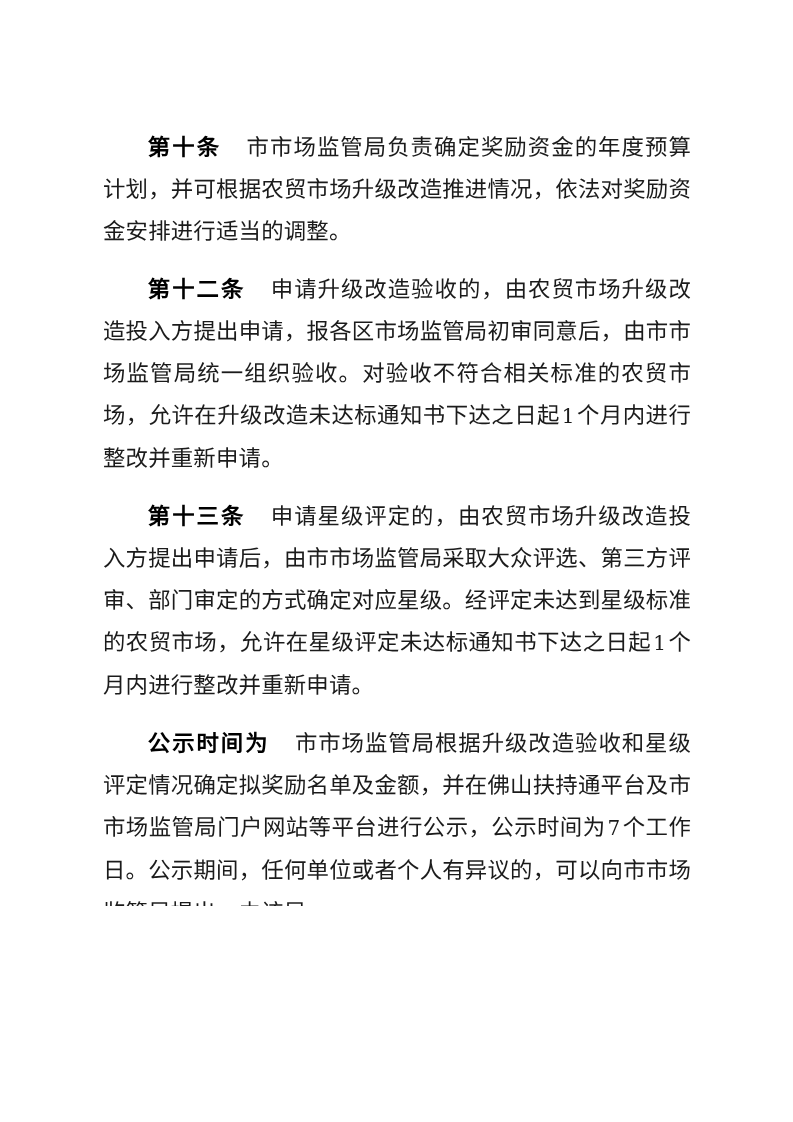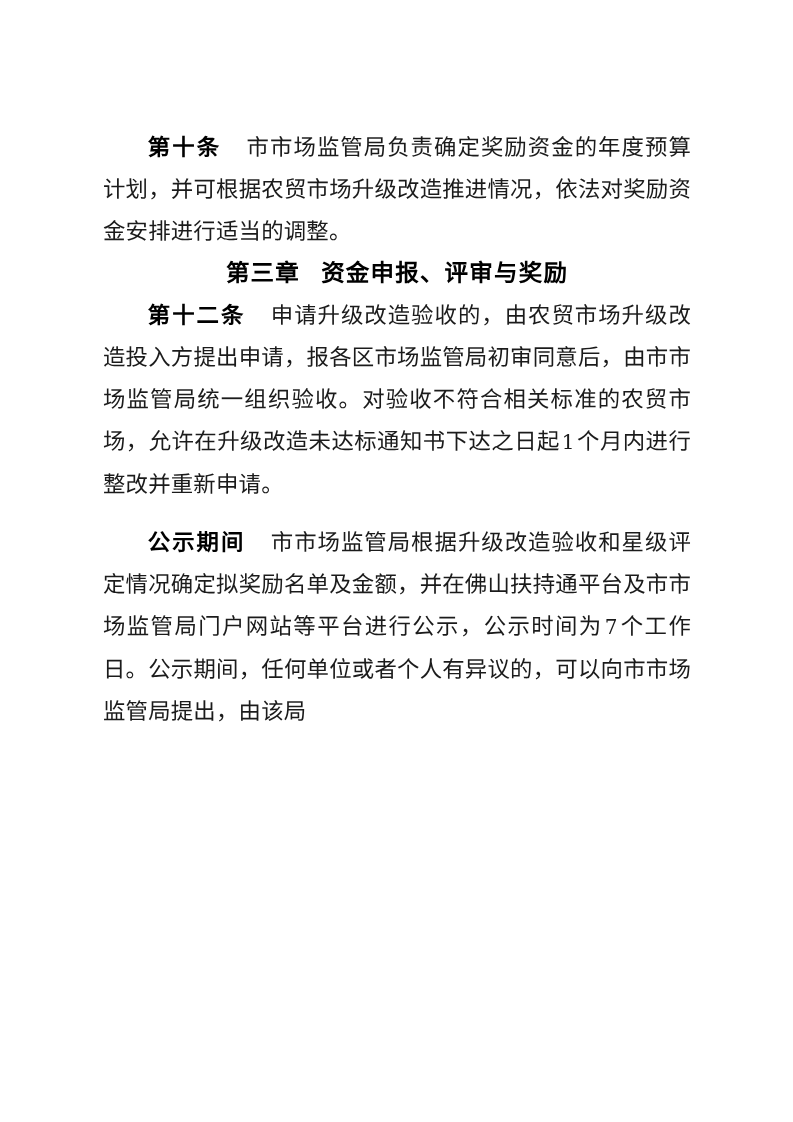--- a/index.html
+++ b/index.html
@@ -95,25 +95,25 @@
 </style>
 </head>
 <body>
 
 <div class="page">
 
   <div class="content">
 
     <p class="para"><span class="art-label">第十条</span><span class="art-gap"></span><span>市市场监管局负责确定奖励资金的年度预算计划，并可根据农贸市场升级改造推进情况，依法对奖励资金安排进行适当的调整。</span></p>
 
-    <p class="chapter"><span>第三章</span><span class="sep"></span><span>资金申报、评审与奖励</span></p>
 
 
     <p class="para"><span class="art-label">第十二条</span><span class="art-gap"></span><span>申请升级改造验收的，由农贸市场升级改造投入方提出申请，报各区市场监管局初审同意后，由市市场监管局统一组织验收。对验收不符合相关标准的农贸市场，允许在升级改造未达标通知书下达之日起</span><span class="num">1</span><span>个月内进行整改并重新申请。</span></p>
 
+    <p class="para"><span class="art-label">第十三条</span><span class="art-gap"></span><span>申请星级评定的，由农贸市场升级改造投入方提出申请后，由市市场监管局采取大众评选、第三方评审、部门审定的方式确定对应星级。经评定未达到星级标准的农贸市场，允许在星级评定未达标通知书下达之日起</span><span class="num">1</span><span>个月内进行整改并重新申请。</span></p>
 
-    <p class="para"><span class="art-label">公示期间</span><span class="art-gap"></span><span>市市场监管局根据升级改造验收和星级评定情况确定拟奖励名单及金额，并在佛山扶持通平台及市市场监管局门户网站等平台进行公示，公示时间为</span><span class="num">7</span><span>个工作日。公示期间，任何单位或者个人有异议的，可以向市市场监管局提出，由该局</span></p>
+    <p class="para"><span class="art-label">公示时间为</span><span class="art-gap"></span><span>市市场监管局根据升级改造验收和星级评定情况确定拟奖励名单及金额，并在佛山扶持通平台及市市场监管局门户网站等平台进行公示，公示时间为</span><span class="num">7</span><span>个工作日。公示期间，任何单位或者个人有异议的，可以向市市场监管局提出，由该局</span></p>
 
   </div>
 
   <div class="page-number"><span class="dash">—</span><span class="pn">4</span><span class="dash">—</span></div>
 
 </div>
 
 </body></html>

